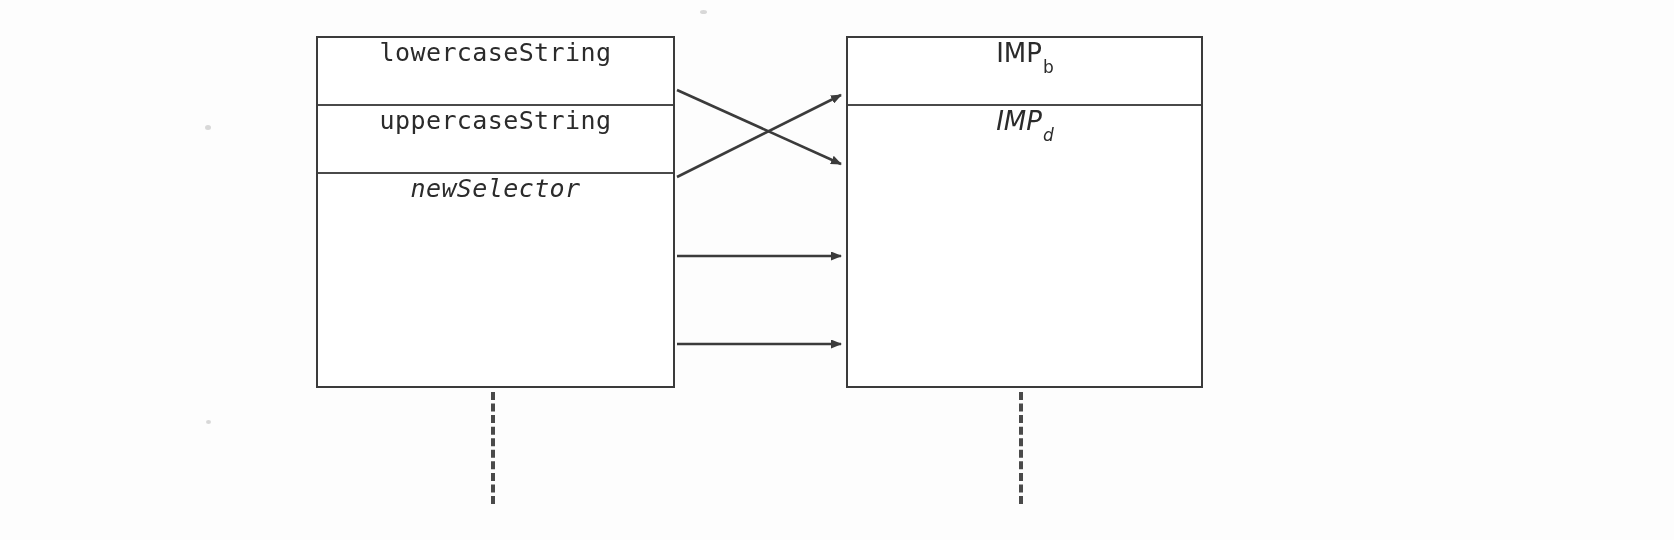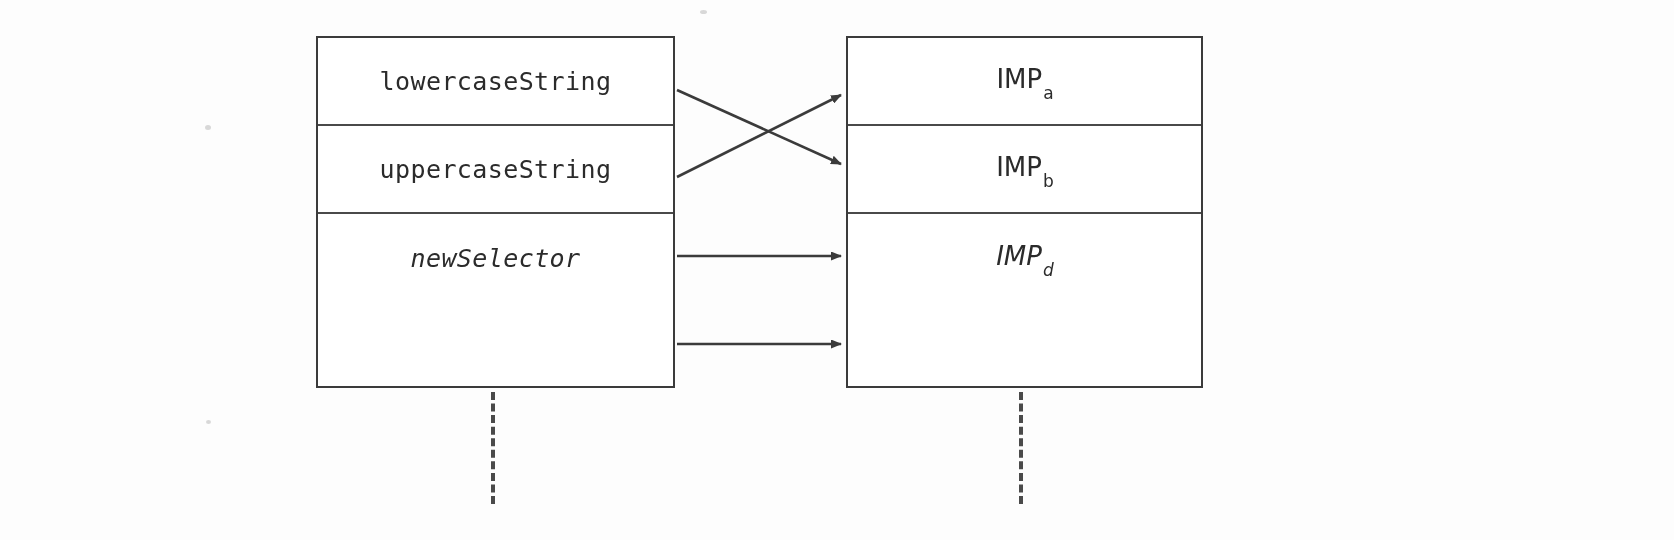--- a/index.html
+++ b/index.html
@@ -30,23 +30,22 @@
     height: 352px;
   }
   #imp-table {
     left: 846px;
     top: 36px;
     width: 357px;
     height: 352px;
   }
   .row {
     box-sizing: border-box;
-    height: 88px;
+    height: 68px;
     display: flex;
-    align-items: center;
     justify-content: center;
     border-bottom: 2px solid #4a4a4a;
   }
   .row:last-child {
     border-bottom: none;
     font-style: italic;
   }
 
   .selector-label {
     font-family: "DejaVu Sans Mono", "Liberation Mono", monospace;
@@ -118,23 +117,20 @@
     <div class="row">
       <span class="selector-label">uppercaseString</span>
     </div>
     <div class="row">
       <span class="selector-label">newSelector</span>
     </div>
   </div>
 
   <div class="table" id="imp-table">
     <div class="row">
-      <span class="imp-label"><span>IMP</span><span class="sub">a</span></span>
-    </div>
-    <div class="row">
       <span class="imp-label"><span>IMP</span><span class="sub">b</span></span>
     </div>
     <div class="row">
       <span class="imp-label"><span>IMP</span><span class="sub">d</span></span>
     </div>
   </div>
 
   <svg id="arrow-layer" viewBox="0 0 1674 540" xmlns="http://www.w3.org/2000/svg">
     <defs>
       <marker id="arrowhead" markerWidth="11" markerHeight="9" refX="10" refY="4.5" orient="auto" markerUnits="userSpaceOnUse">

